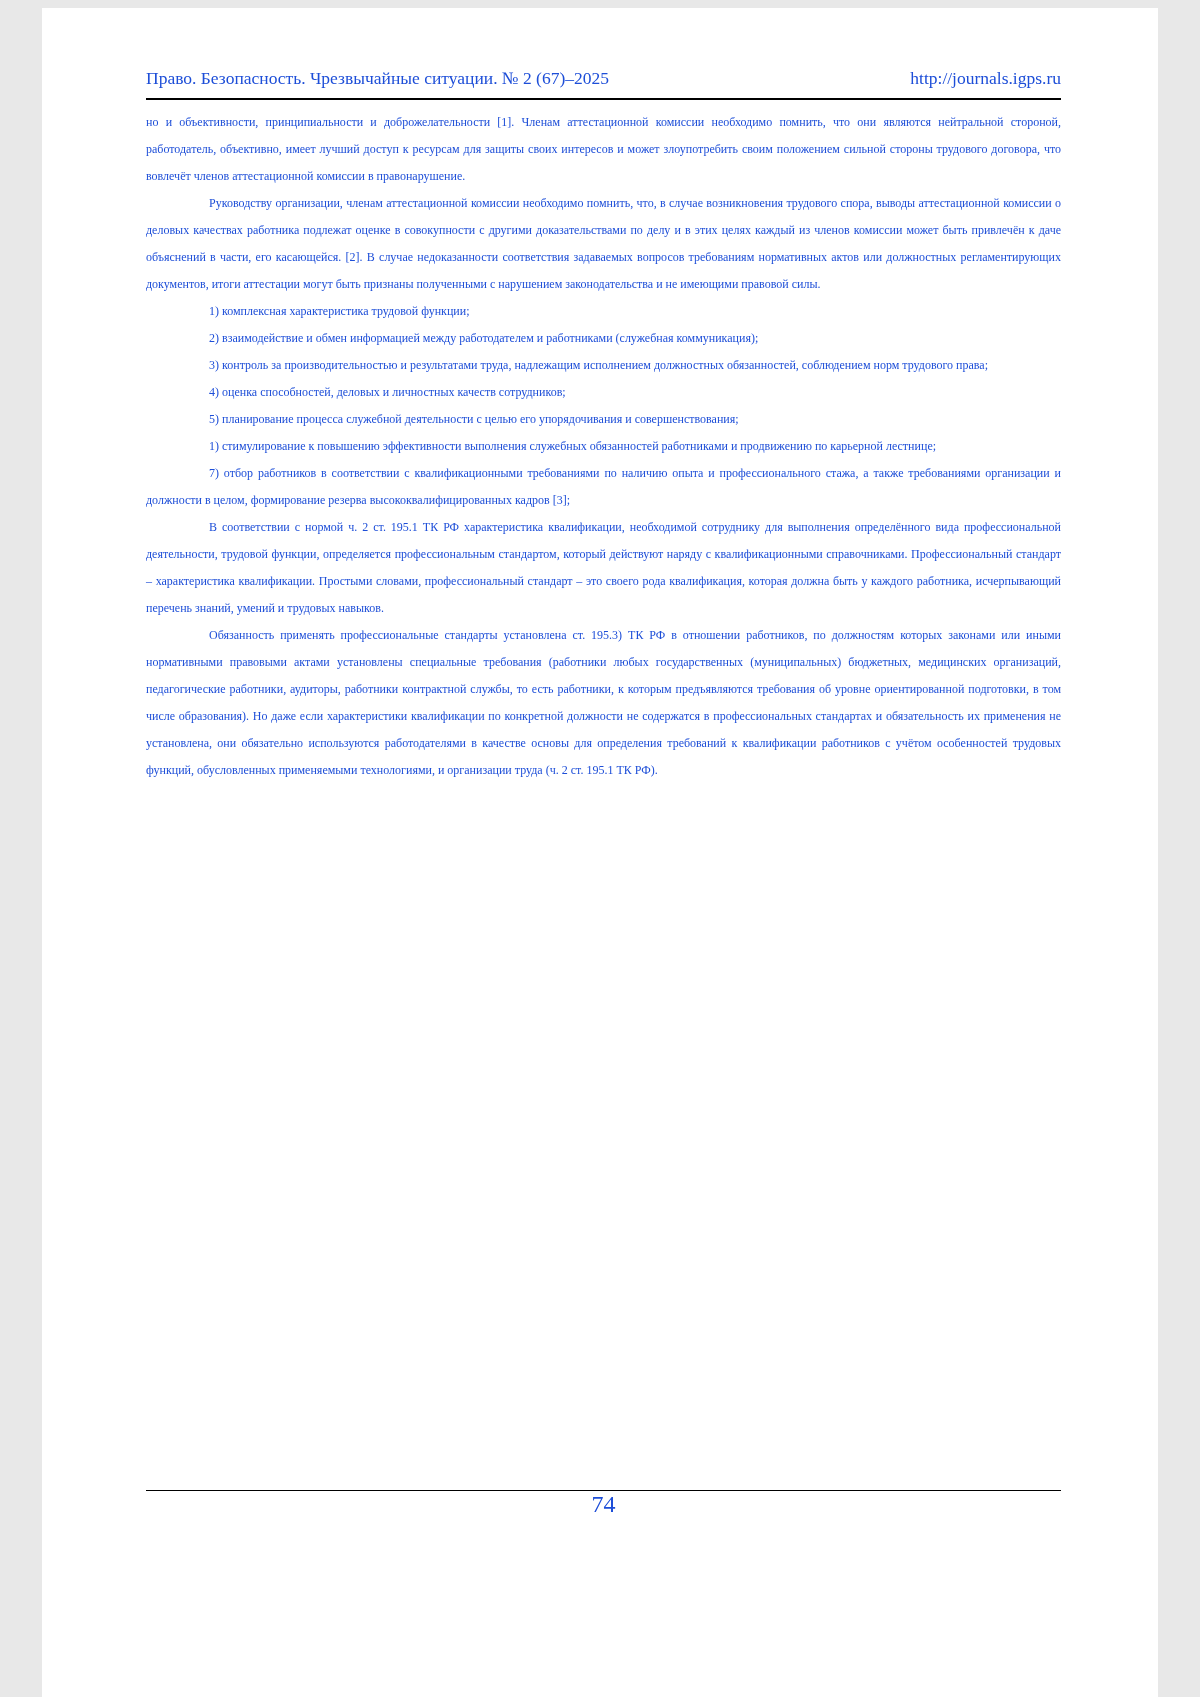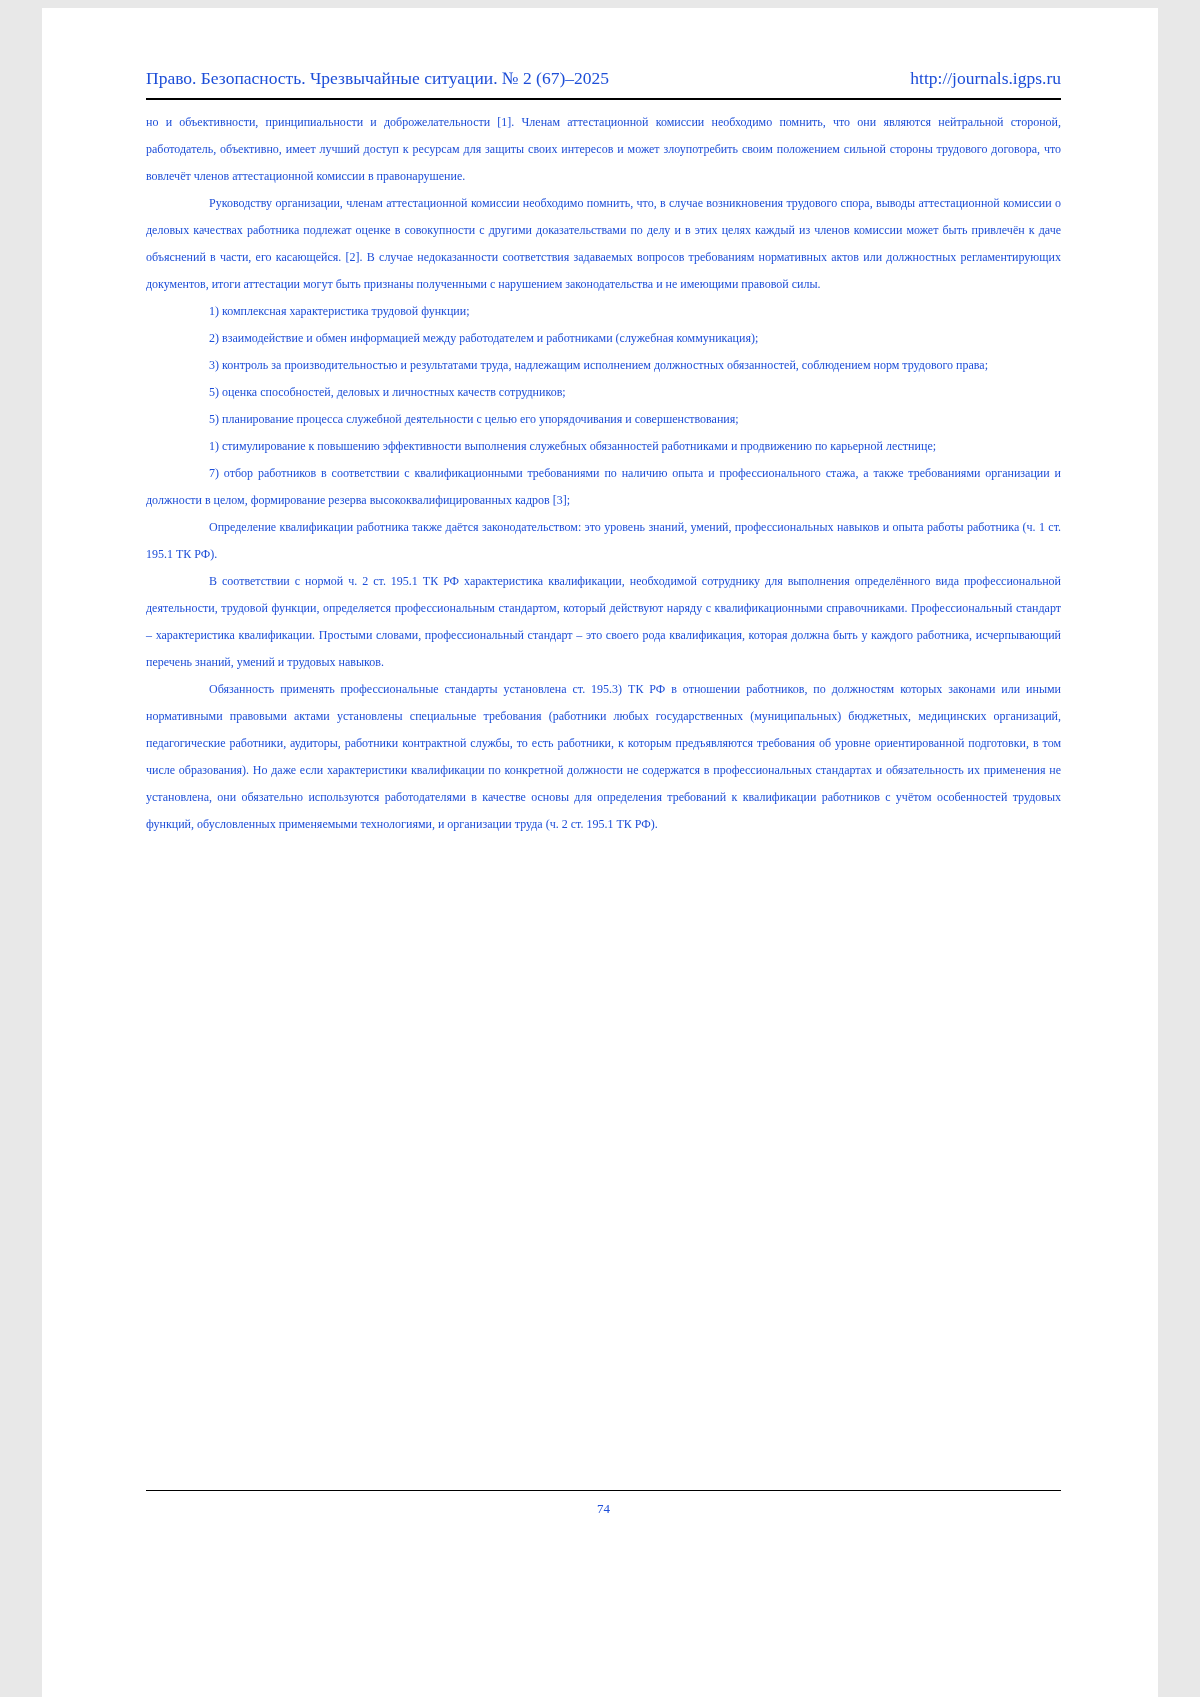--- a/index.html
+++ b/index.html
@@ -48,23 +48,22 @@
   .para.indent {
     text-indent: 63px;
   }
   .footer {
     position: absolute;
     top: 1482px;
     left: 104px;
     right: 97px;
     border-top: 1.5px solid #000;
     text-align: center;
-    font-size: 13px;
+    font-size: 24px;
     line-height: 26px;
-    padding-top: 5px;
   }
   .page-number {
     margin-bottom: 2px;
   }
 </style>
 </head>
 <body>
 
 <div class="page">
 
@@ -72,25 +71,24 @@
     <span class="header-left">Право. Безопасность. Чрезвычайные ситуации. № 2 (67)–2025</span>
     <span class="header-right">http://journals.igps.ru</span>
   </header>
 
   <main class="content">
     <p class="para">но и объективности, принципиальности и доброжелательности [1]. Членам аттестационной комиссии необходимо помнить, что они являются нейтральной стороной, работодатель, объективно, имеет лучший доступ к ресурсам для защиты своих интересов и может злоупотребить своим положением сильной стороны трудового договора, что вовлечёт членов аттестационной комиссии в правонарушение.</p>
     <p class="para indent">Руководству организации, членам аттестационной комиссии необходимо помнить, что, в случае возникновения трудового спора, выводы аттестационной комиссии о деловых качествах работника подлежат оценке в совокупности с другими доказательствами по делу и в этих целях каждый из членов комиссии может быть привлечён к даче объяснений в части, его касающейся. [2]. В случае недоказанности соответствия задаваемых вопросов требованиям нормативных актов или должностных регламентирующих документов, итоги аттестации могут быть признаны полученными с нарушением законодательства и не имеющими правовой силы.</p>
     <p class="para indent">1) комплексная характеристика трудовой функции;</p>
     <p class="para indent">2) взаимодействие и обмен информацией между работодателем и работниками (служебная коммуникация);</p>
     <p class="para indent">3) контроль за производительностью и результатами труда, надлежащим исполнением должностных обязанностей, соблюдением норм трудового права;</p>
-    <p class="para indent">5) оценка способностей, деловых и личностных качеств сотрудников;</p>
+    <p class="para indent">4) оценка способностей, деловых и личностных качеств сотрудников;</p>
     <p class="para indent">5) планирование процесса служебной деятельности с целью его упорядочивания и совершенствования;</p>
     <p class="para indent">1) стимулирование к повышению эффективности выполнения служебных обязанностей работниками и продвижению по карьерной лестнице;</p>
     <p class="para indent">7) отбор работников в соответствии с квалификационными требованиями по наличию опыта и профессионального стажа, а также требованиями организации и должности в целом, формирование резерва высококвалифицированных кадров [3];</p>
-    <p class="para indent">Определение квалификации работника также даётся законодательством: это уровень знаний, умений, профессиональных навыков и опыта работы работника (ч. 1 ст. 195.1 ТК РФ).</p>
     <p class="para indent">В соответствии с нормой ч. 2 ст. 195.1 ТК РФ характеристика квалификации, необходимой сотруднику для выполнения определённого вида профессиональной деятельности, трудовой функции, определяется профессиональным стандартом, который действуют наряду с квалификационными справочниками. Профессиональный стандарт – характеристика квалификации. Простыми словами, профессиональный стандарт – это своего рода квалификация, которая должна быть у каждого работника, исчерпывающий перечень знаний, умений и трудовых навыков.</p>
     <p class="para indent">Обязанность применять профессиональные стандарты установлена ст. 195.3) ТК РФ в отношении работников, по должностям которых законами или иными нормативными правовыми актами установлены специальные требования (работники любых государственных (муниципальных) бюджетных, медицинских организаций, педагогические работники, аудиторы, работники контрактной службы, то есть работники, к которым предъявляются требования об уровне ориентированной подготовки, в том числе образования). Но даже если характеристики квалификации по конкретной должности не содержатся в профессиональных стандартах и обязательность их применения не установлена, они обязательно используются работодателями в качестве основы для определения требований к квалификации работников с учётом особенностей трудовых функций, обусловленных применяемыми технологиями, и организации труда (ч. 2 ст. 195.1 ТК РФ).</p>
   </main>
 
   <footer class="footer">
     <div class="page-number">74</div>
   </footer>
 
 </div>
 

